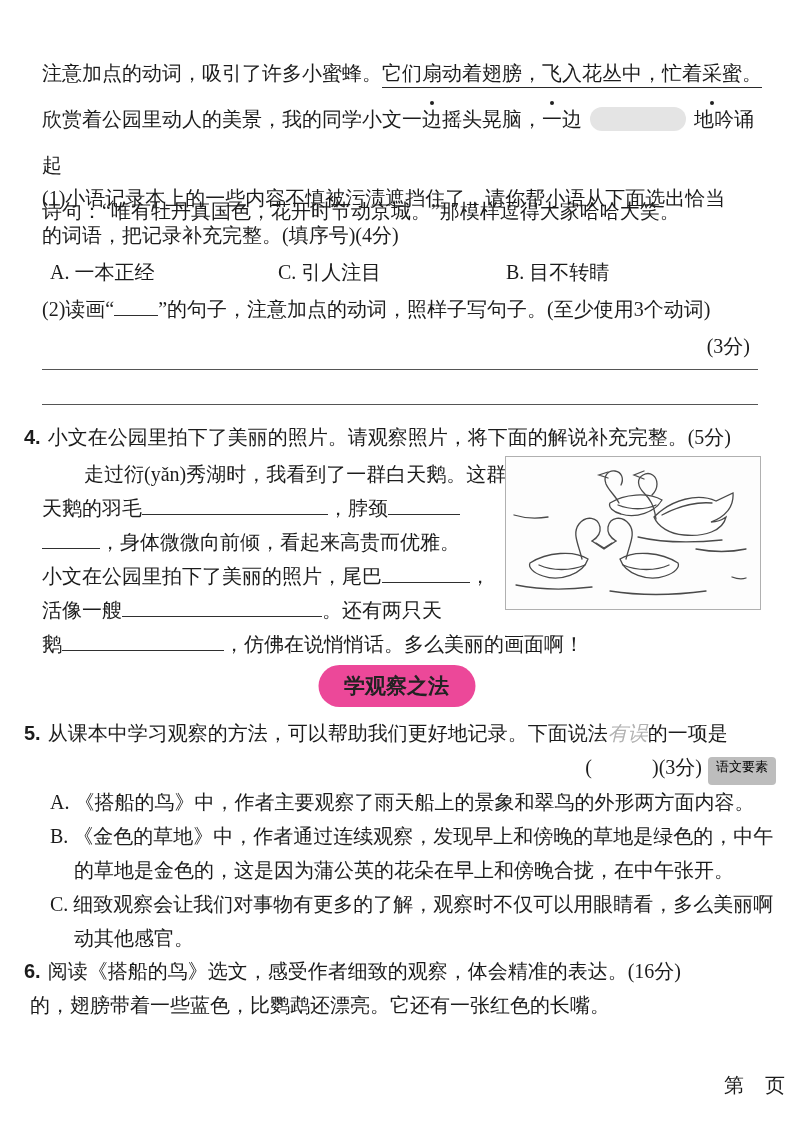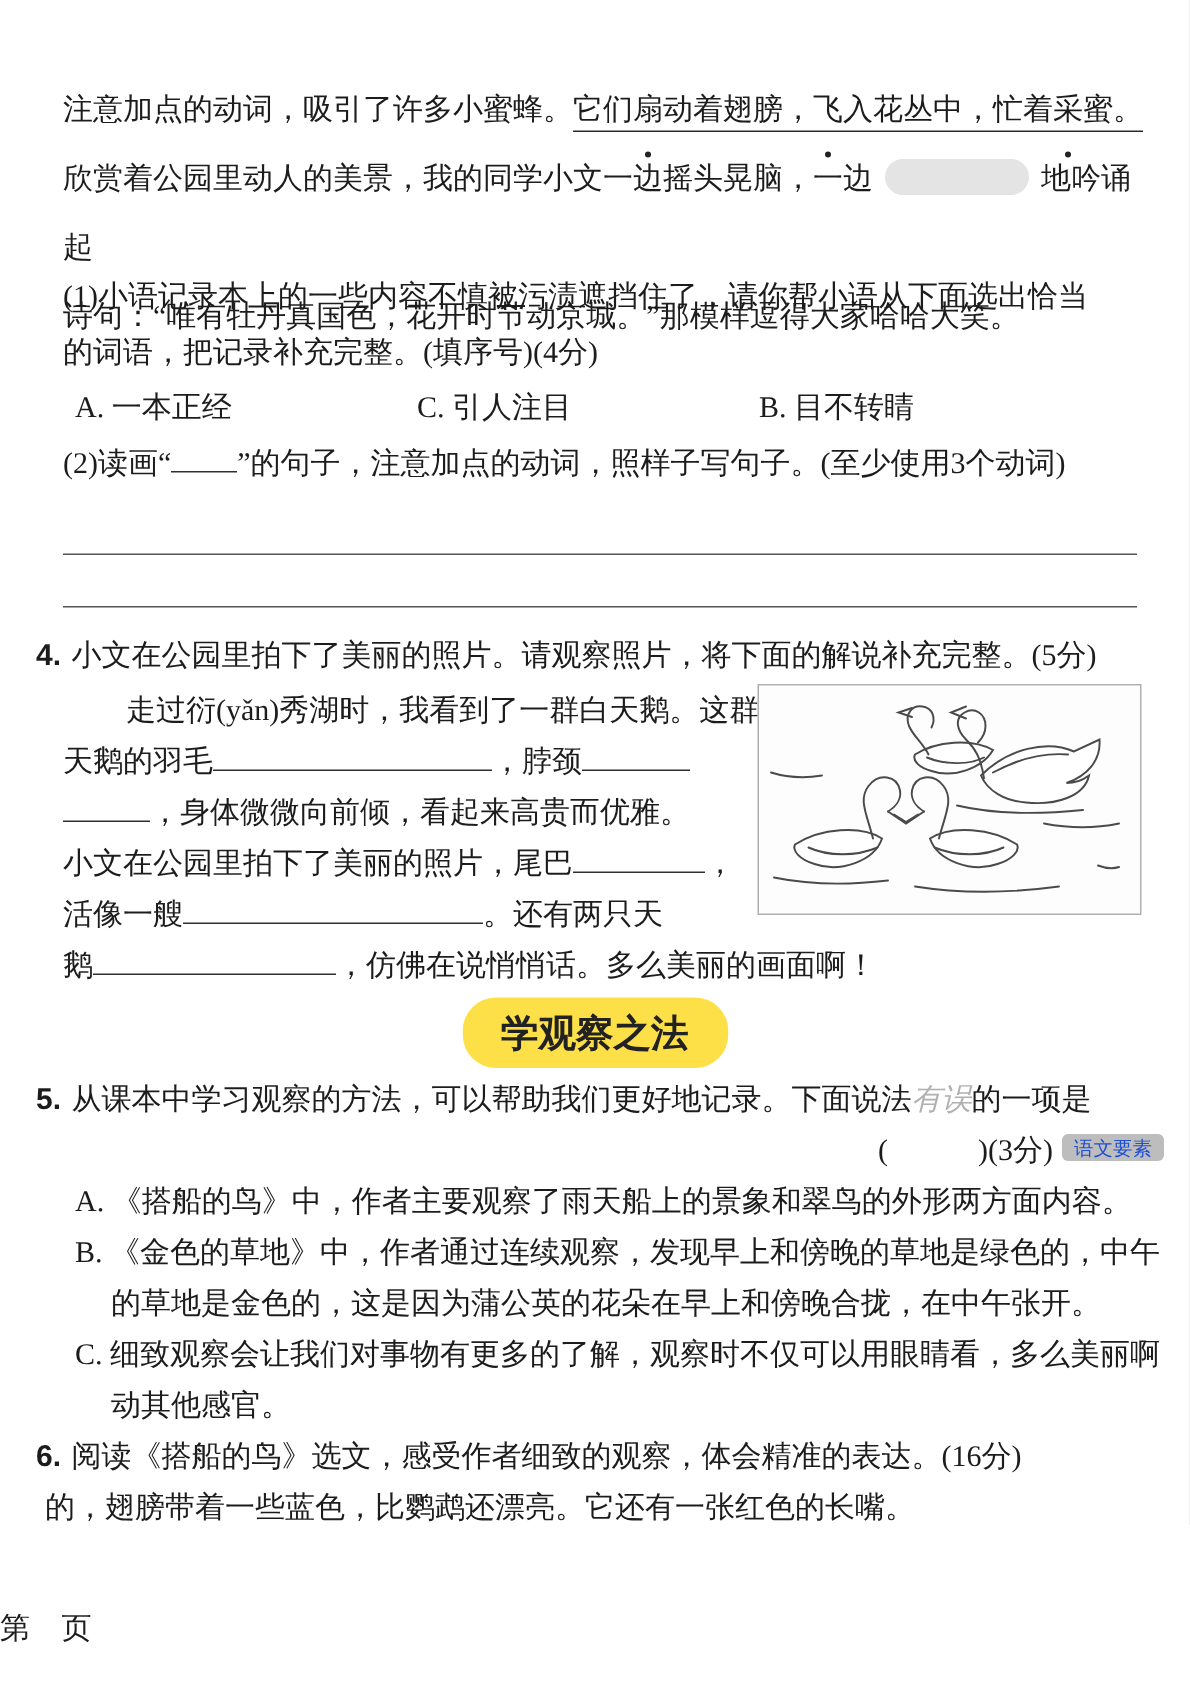--- a/index.html
+++ b/index.html
@@ -43,44 +43,44 @@
   .indent2 { text-indent:42px; }
 
   .photo-frame {
     left:505px; top:456px; width:256px; height:154px;
     border:1px solid #b0b0b0; background:#fdfdfd; box-sizing:border-box;
   }
 
   
   .pill {
     left:50%; top:665px; transform:translateX(-50%);
-    background:#fde047; border-radius:22px; padding:7px 26px;
+    background:#ec4899; border-radius:22px; padding:7px 26px;
     font-family:"Liberation Sans","DejaVu Sans",sans-serif;
-    font-weight:bold; font-size:25px; color:#222;
+    font-weight:bold; font-size:21px; color:#222;
   }
 
   
   .q5 { left:24px; top:716px; width:760px; font-size:20px; line-height:34px; }
   .em-gray { color:#b1b1b1;font-style:italic; }
   .ans-row { text-align:right; padding-right:8px; }
   .badge {
-    display:inline-block; margin-left:6px; padding:2px 8px 1px;
-    background:#bdbdbd; color:#1d4ed8; border-radius:4px;
+    display:inline-block; margin-left:6px; padding:2px 8px 11px;
+    background:#bdbdbd; color:#000000; border-radius:4px;
     font-family:"Liberation Sans","DejaVu Sans",sans-serif; font-size:13px;
     vertical-align:3px; line-height:15px;
   }
   .opt { margin-left:26px; }
   .opt-cont { margin-left:50px; }
 
   .q6 { left:24px; top:954px; width:762px; font-size:20px; line-height:34px; }
   .q6 .p1 { text-indent:48px; margin-left:6px; }
   .q6 .p2 { margin-left:6px; }
 
   
-  .footer { left:0; top:1072px; width:100%; text-align:left; font-size:20px; letter-spacing:8px; }
+  .footer { left:0; top:1072px; width:100%; text-align:right; font-size:20px; letter-spacing:8px; }
 </style>
 </head>
 <body>
 
 <div class="page">
 
   <div class="abs intro">
     <div><span>注意加点的动词，吸引了许多小蜜蜂。</span><span class="underlined"><span>它们</span><span class="dotchar">扇</span><span>动着翅膀，</span><span class="dotchar">飞</span><span>入花丛中，忙着</span><span class="dotchar">采</span><span>蜜。</span></span></div>
     <div><span>欣赏着公园里动人的美景，我的同学小文一边摇头晃脑，一边</span><span class="smudge"></span><span>地吟诵起</span></div>
     <div>诗句：“唯有牡丹真国色，花开时节动京城。”那模样逗得大家哈哈大笑。</div>
@@ -88,20 +88,21 @@
 
   <div class="abs sub">
     <div>(1)小语记录本上的一些内容不慎被污渍遮挡住了，请你帮小语从下面选出恰当</div>
     <div>的词语，把记录补充完整。(填序号)(4分)</div>
     <div class="optrow">
       <span>A. 一本正经</span>
       <span>C. 引人注目</span>
       <span>B. 目不转睛</span>
     </div>
     <div><span>(2)读画“</span><span class="blank" style="width:44px"></span><span>”的句子，注意加点的动词，照样子写句子。(至少使用3个动词)</span></div>
+    <div class="score-line">(3分)</div>
   </div>
 
   <div class="abs rule" style="top:369px"></div>
   <div class="abs rule" style="top:404px"></div>
 
   <div class="abs qtitle-row" style="left:24px; top:421px; width:745px">
     <span class="qnum">4.</span><span>小文在公园里拍下了美丽的照片。请观察照片，将下面的解说补充完整。(5分)</span>
   </div>
 
   <div class="abs q4p">

